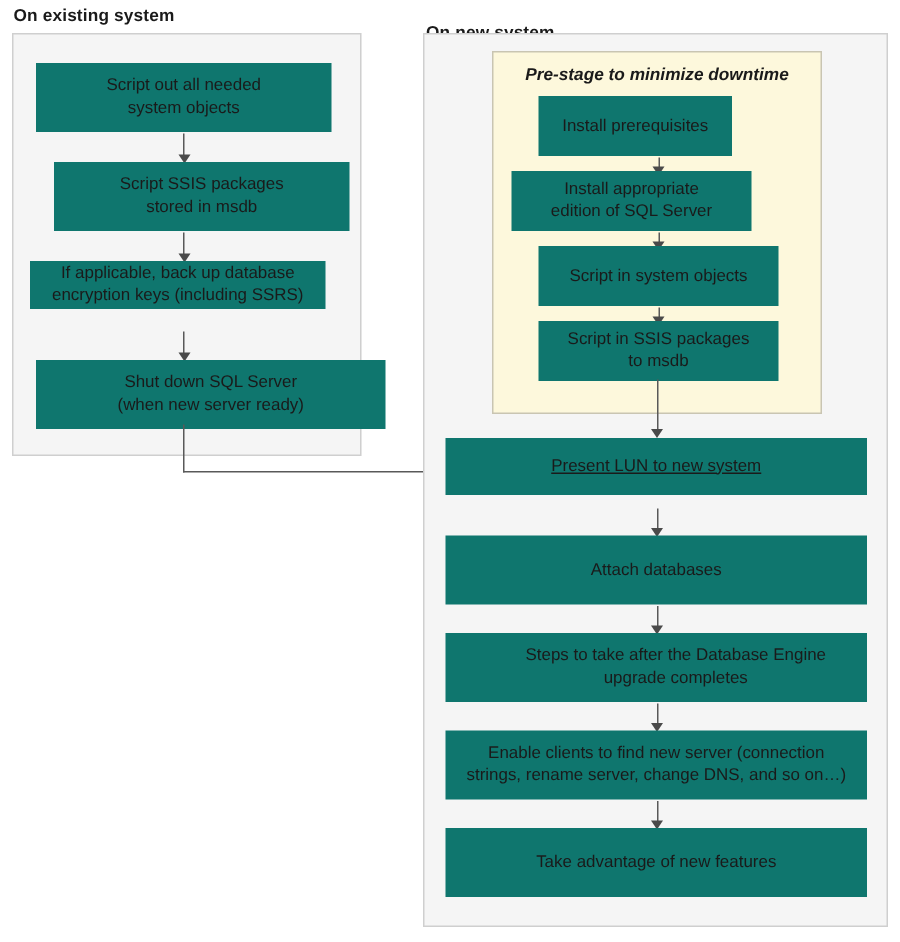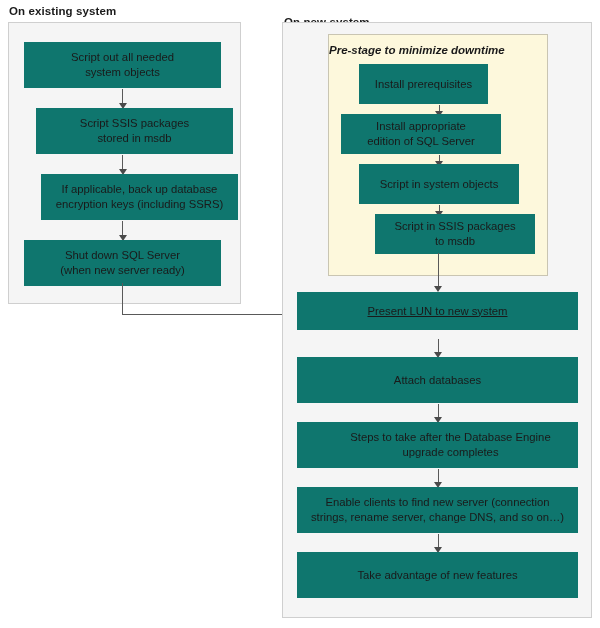--- a/index.html
+++ b/index.html
@@ -44,20 +44,21 @@
     background: #fdf8dc;
     border: 1px solid #c9c5b2;
     box-sizing: border-box;
   }
 
   .prestage-label {
     position: absolute;
     left: 0;
     right: 0;
     top: 9px;
+    text-align: center;
     font-size: 11.5px;
     font-weight: bold;
     font-style: italic;
     color: #1a1a1a;
     white-space: nowrap;
   }
 
   .node {
     position: absolute;
     background: #0f766e;
@@ -135,29 +136,29 @@
   </div>
 
   <div class="node" style="left:15px; top:85px; width:197px; height:46px;margin-left:12px;">Script SSIS packages
 stored in msdb</div>
 
   <div class="arrow-v" style="left:109px; top:132px; height:20px;">
     <div class="stem"></div>
       <div class="head"></div>
   </div>
 
-  <div class="node" style="left:32px; top:151px; width:197px; height:46px;">If applicable, back up database
+  <div class="node" style="left:11px; top:151px; width:197px; height:32px;">If applicable, back up database
 encryption keys (including SSRS)</div>
 
   <div class="arrow-v" style="left:109px; top:198px; height:20px;">
     <div class="stem"></div>
       <div class="head"></div>
   </div>
 
-  <div class="node" style="left:15px; top:217px; width:197px; height:46px;">Shut down SQL Server
+  <div class="node" style="left:15px; top:217px; width:233px; height:46px;">Shut down SQL Server
 (when new server ready)</div>
 
 </div>
 
 <div class="line-v" style="left:122px; top:283px; height:32px;"></div>
 <div class="line-h" style="left:122px; top:313.5px; width:168px;"></div>
 <div class="arrow-head-right" style="left:289px; top:309.5px;"></div>
 
 <div class="panel" id="panel-right">
 
@@ -180,21 +181,21 @@
         <div class="head"></div>
     </div>
 
     <div class="node" style="left:30px; top:129px; width:160px; height:40px;">Script in system objects</div>
 
     <div class="arrow-v" style="left:105.5px; top:170px; height:12px;">
       <div class="stem"></div>
         <div class="head"></div>
     </div>
 
-    <div class="node" style="left:30px; top:179px; width:160px; height:40px;margin-left:16px;">Script in SSIS packages
+    <div class="node" style="left:30px; top:179px; width:160px; height:40px;">Script in SSIS packages
 to msdb</div>
 
   </div>
 
   <div class="arrow-v" style="left:150.5px; top:230px; height:39px;">
     <div class="stem"></div>
       <div class="head"></div>
   </div>
 
   <div class="node" style="left:14px; top:269px; width:281px; height:38px;text-decoration:underline;">Present LUN to new system</div>

